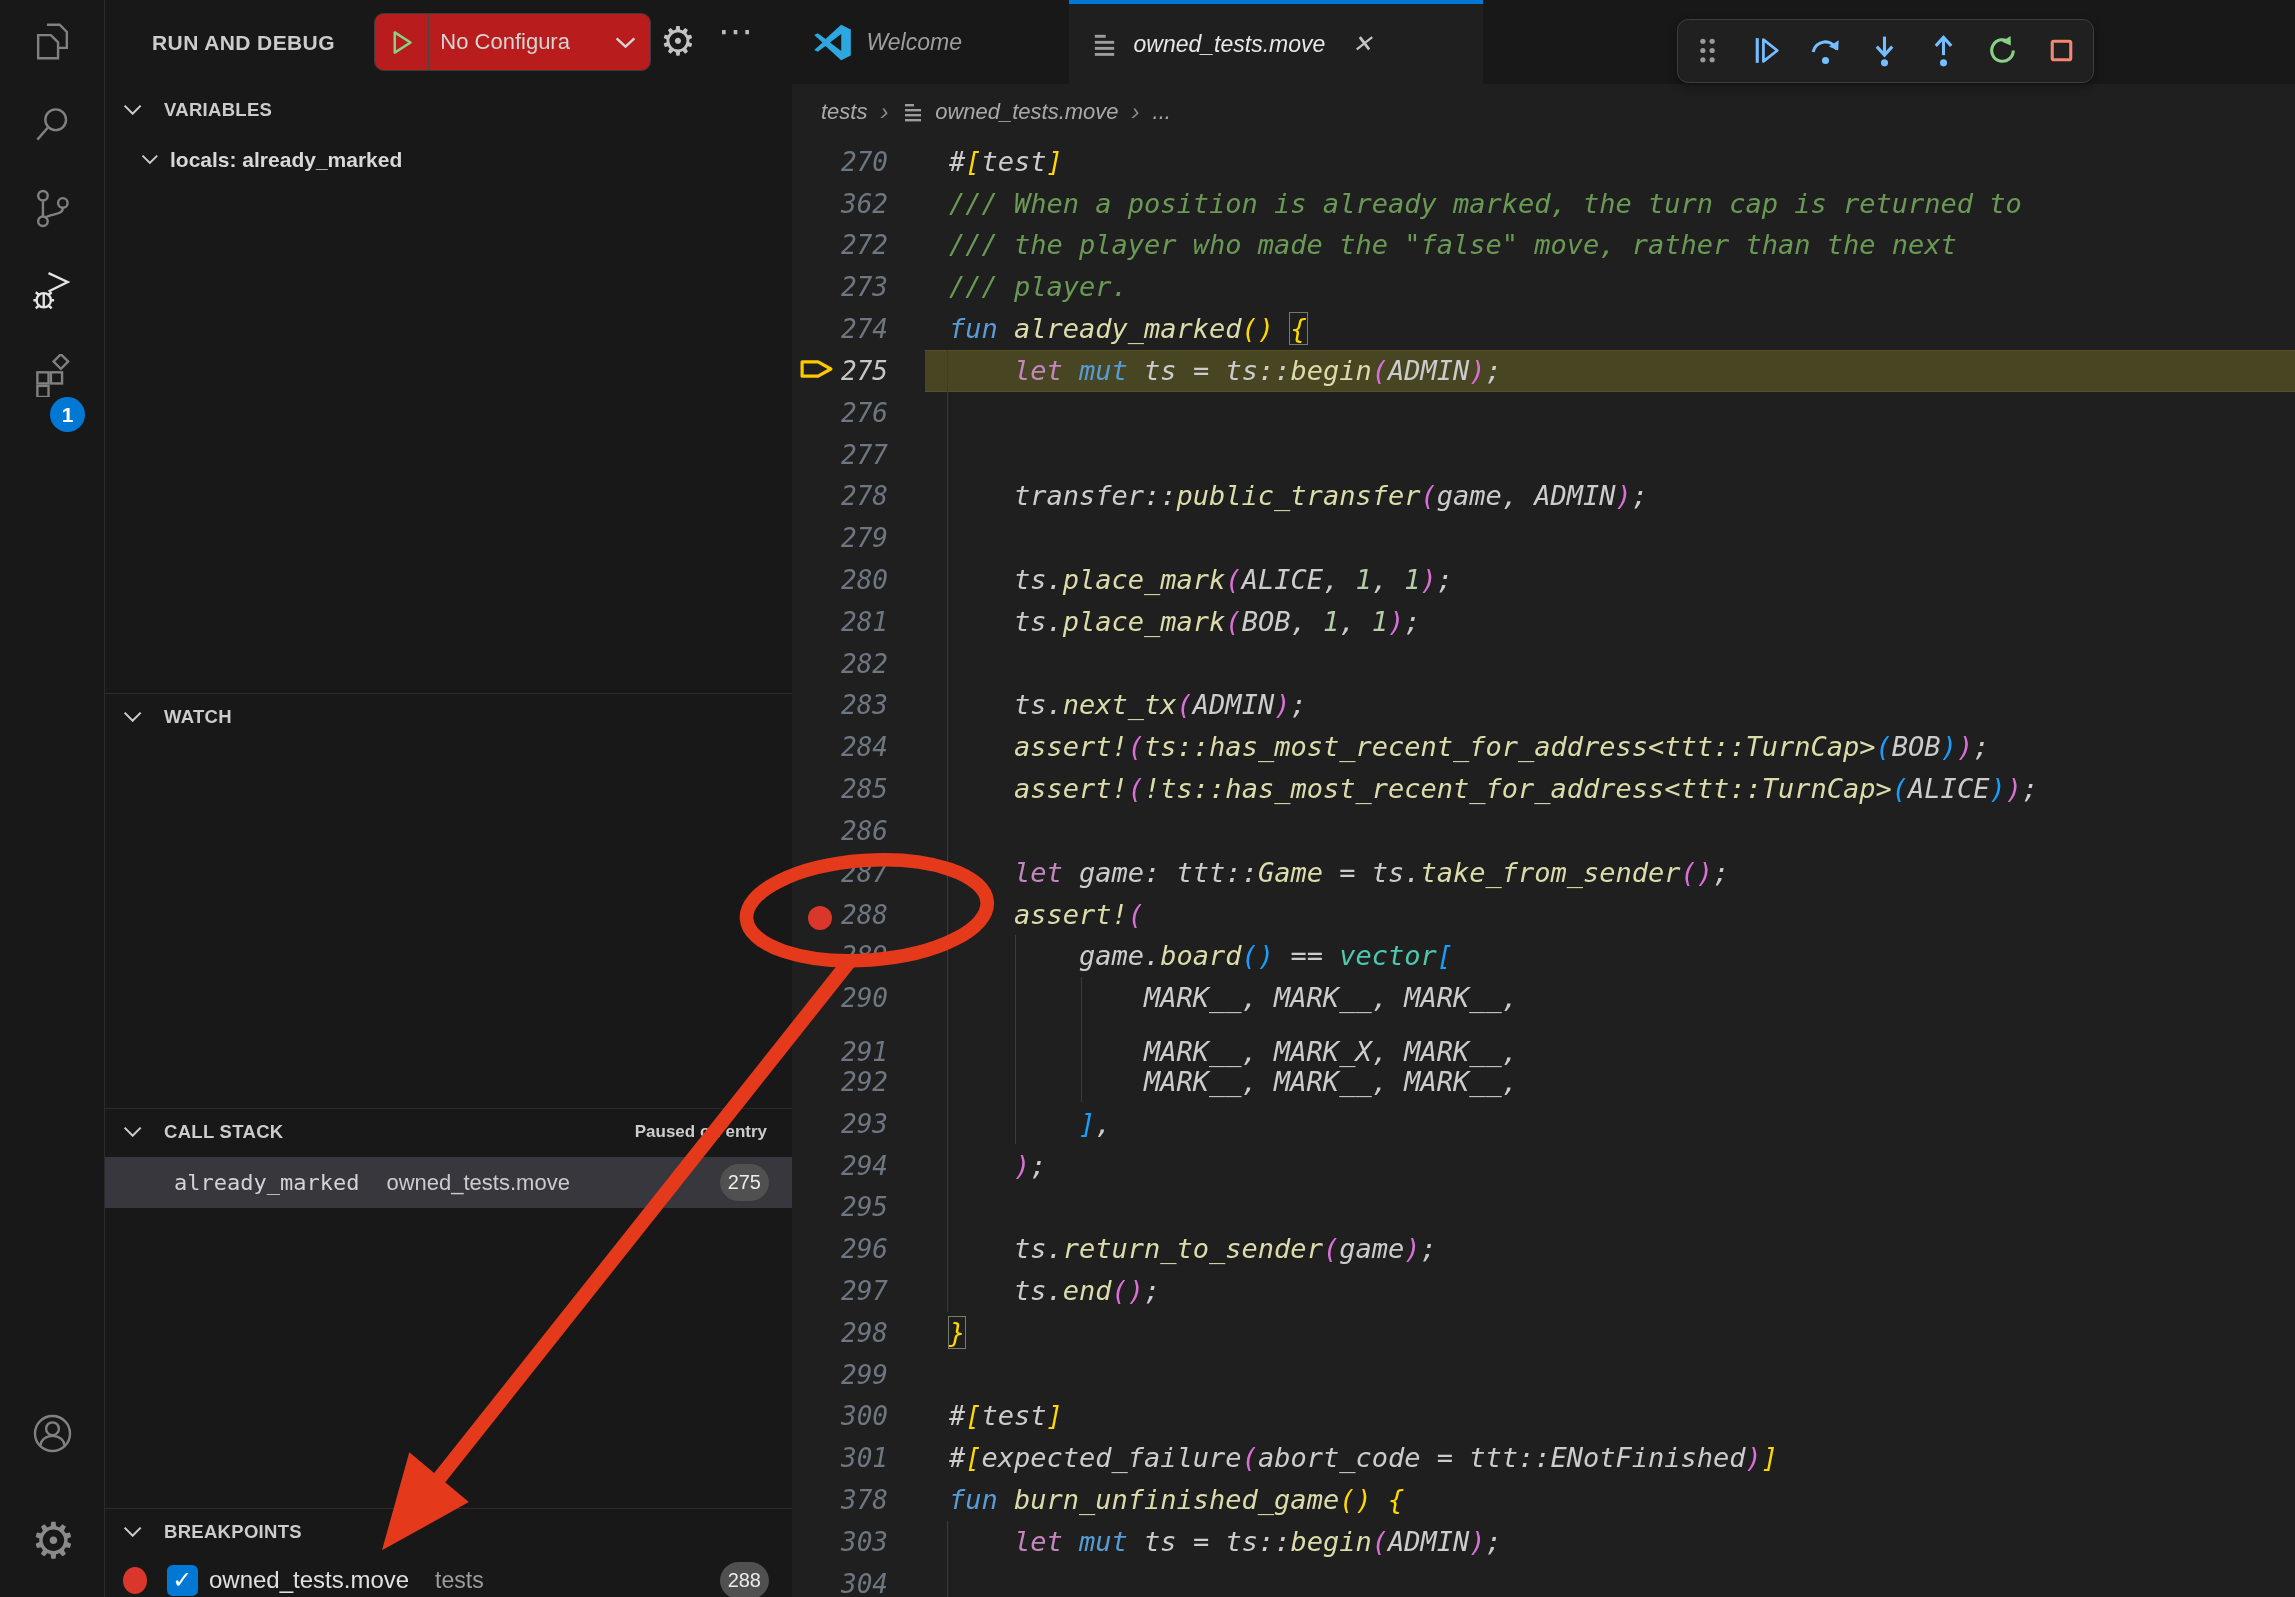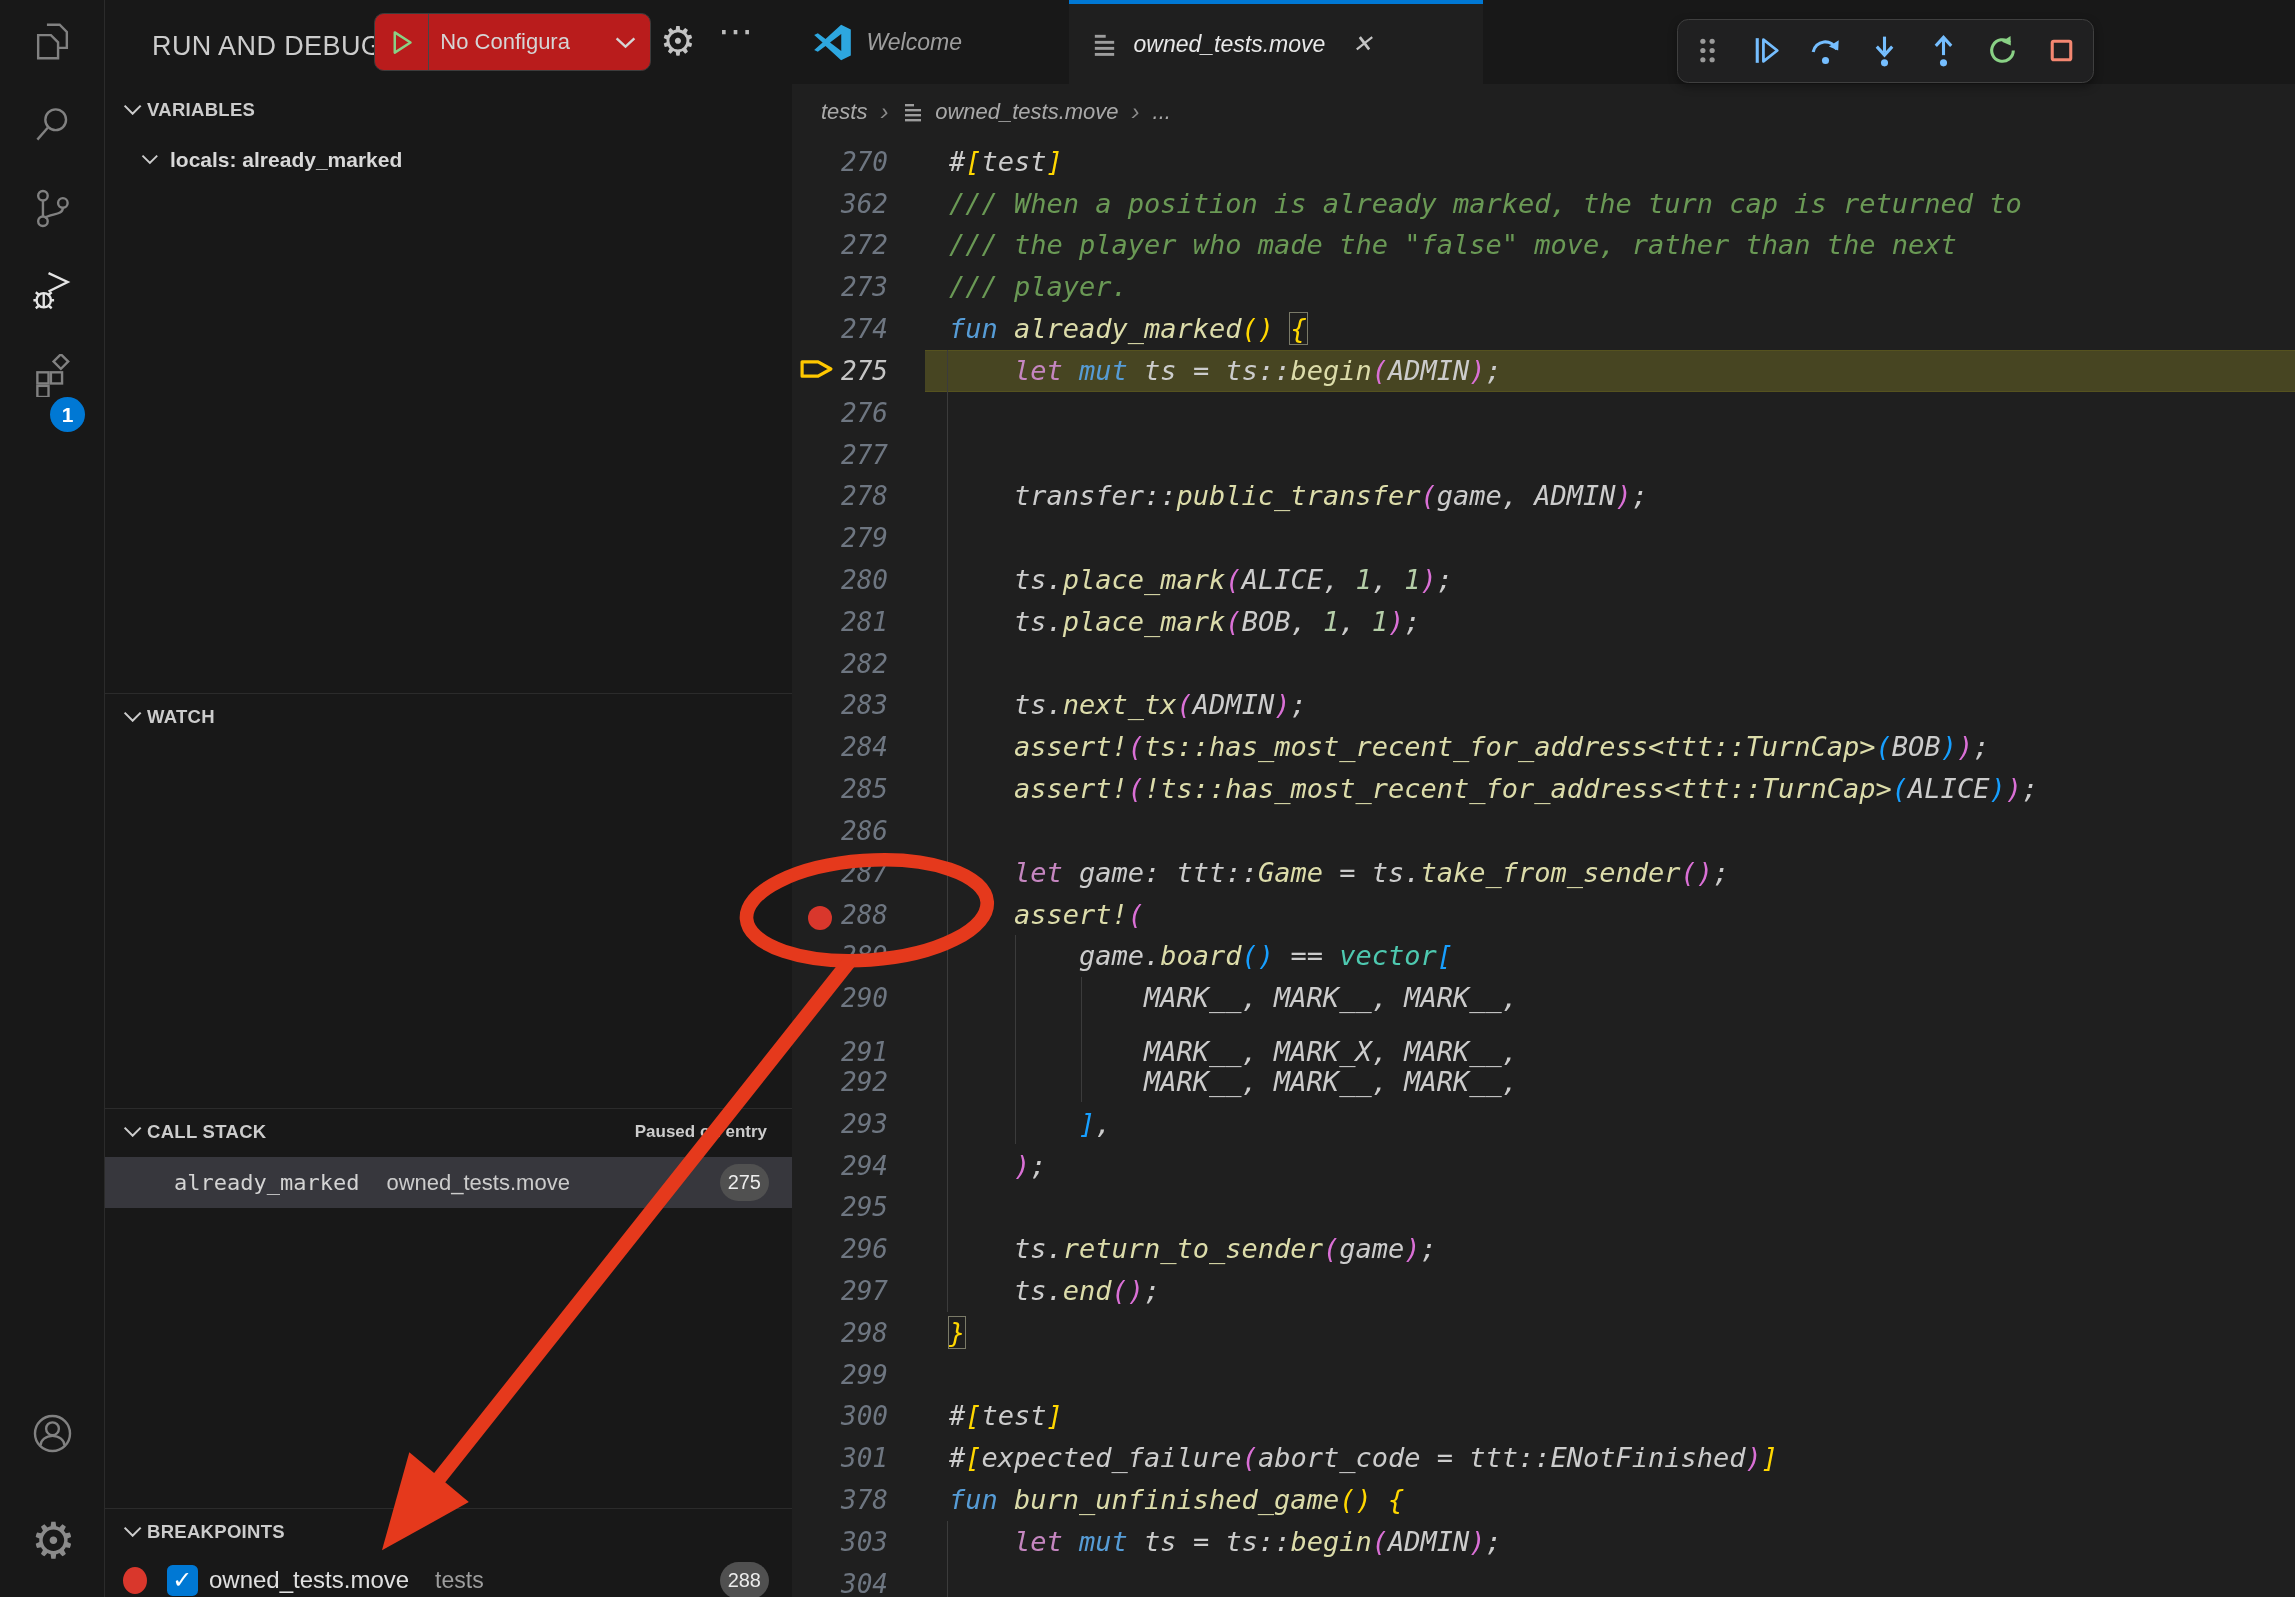--- a/index.html
+++ b/index.html
@@ -9,30 +9,30 @@
   #activitybar{position:absolute;left:0;top:0;width:104px;height:1597px;background:#181818;border-right:0.8px solid #2b2b2b;}
   .act-icon{position:absolute;left:31px;width:43px;height:43px;}
   .act-icon svg{width:43px;height:43px;stroke:#818181;fill:none;stroke-width:3;}
   .act-icon.active svg{stroke:#e4e4e4;}
   .act-badge{position:absolute;left:50px;top:397px;width:35px;height:35px;border-radius:50%;background:#0078d4;
              color:#fff;font-size:21px;font-weight:bold;display:flex;align-items:center;justify-content:center;z-index:3;}
   .gear-glyph{font-size:50px;color:#8a8a8a;line-height:43px;}
   
   #sidebar{position:absolute;left:105px;top:0;width:688px;height:1597px;background:#181818;}
   #run-header{position:absolute;left:0;top:0;width:100%;height:84px;}
-  #run-title{position:absolute;left:47px;top:31px;font-size:27px;color:#cccccc;letter-spacing:0.4px;}
+  #run-title{position:absolute;left:47px;top:31px;font-size:21px;color:#cccccc;letter-spacing:0.4px;font-weight:bold;}
   #config-box{position:absolute;left:269px;top:13px;width:275px;height:56px;background:#b91c1c;border:0.8px solid #3c3c3c;border-radius:9.7px;display:flex;align-items:center;}
   #start-btn{width:53px;height:100%;display:flex;align-items:center;justify-content:center;border-right:0.8px solid #464647;}
   #config-label{margin-left:11.3px;width:175px;overflow:hidden;white-space:nowrap;font-size:22px;color:#d5d5d5;}
   .chev{display:inline-block;}
   #gear-btn{position:absolute;left:555px;top:17.7px;font-size:40px;color:#c3c3c3;}
   #more-btn{position:absolute;left:613px;top:11.3px;font-size:35px;color:#bdbdbd;letter-spacing:1.6px;}
   .section-head{position:absolute;left:0;width:100%;height:45px;display:flex;align-items:center;border-top:0.8px solid #2b2b2b;}
   .section-head .sh-chev{margin-left:17.7px;}
-  .section-head .sh-label{margin-left:5px;font-size:18.5px;font-weight:bold;color:#cccccc;letter-spacing:0.3px;}
+  .section-head .sh-label{margin-left:22px;font-size:18.5px;font-weight:bold;color:#cccccc;letter-spacing:0.3px;}
   .sh-status{position:absolute;right:26px;font-size:17px;font-weight:bold;color:#cccccc;}
   #scope-row{position:absolute;left:0;top:137px;width:100%;height:45px;display:flex;align-items:center;}
   #scope-row .sh-chev{margin-left:36px;}
   #scope-row .scope-label{margin-left:11.3px;font-size:21px;font-weight:bold;color:#d8d8d8;}
   .stack-row{position:absolute;left:0;top:1157px;width:100%;height:51px;background:#37373d;display:flex;align-items:center;}
   .stack-fn{margin-left:69px;font-family:"DejaVu Sans Mono",monospace;font-size:22px;color:#d4d4d4;}
   .stack-file{margin-left:27px;font-size:22px;color:#cccccc;}
   .badge{position:absolute;right:24px;min-width:45px;height:37px;background:#505050;border-radius:18.5px;
          color:#ececec;font-size:20px;display:flex;align-items:center;justify-content:center;padding:0 8px;box-sizing:border-box;}
   .bp-row{position:absolute;left:0;top:1559px;width:100%;height:42px;display:flex;align-items:center;}

